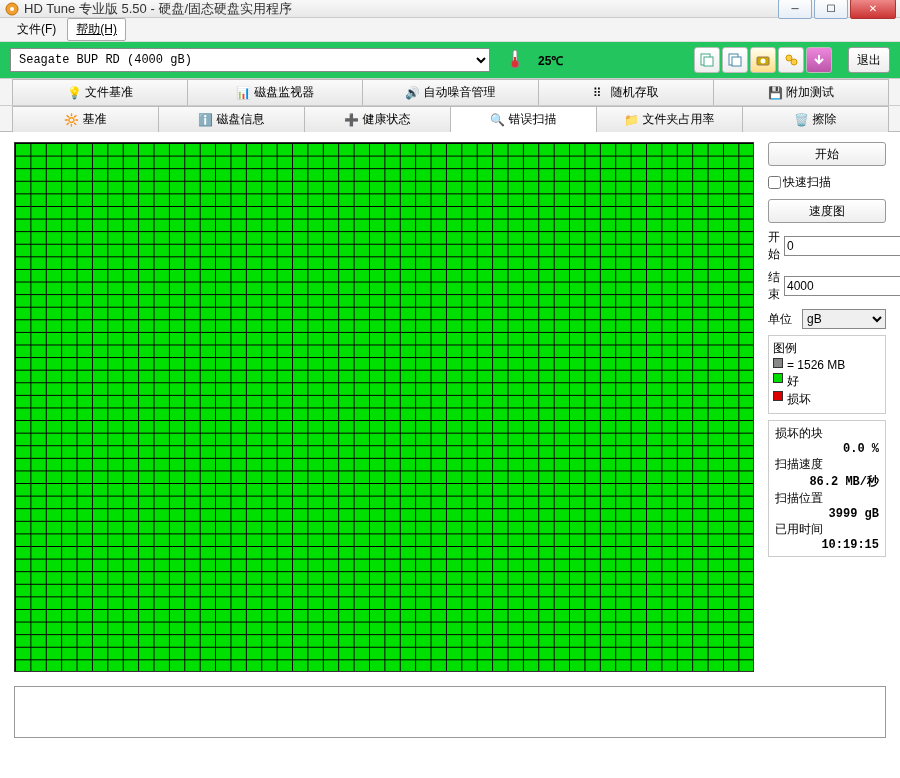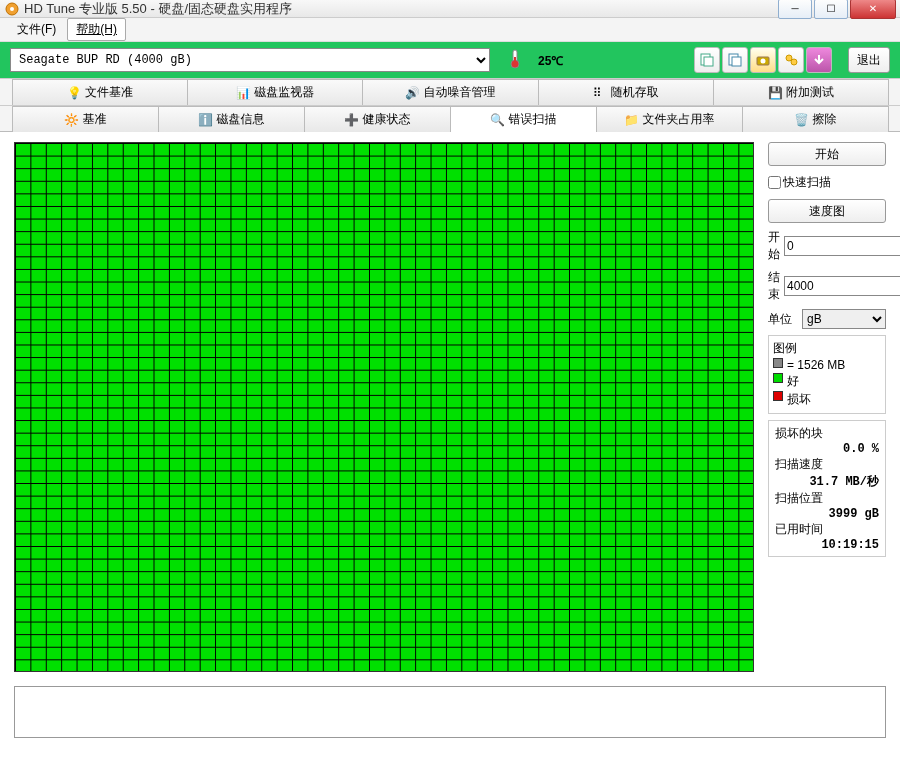--- a/index.html
+++ b/index.html
@@ -210,21 +210,21 @@
       <div class="legend-row">
           <span class="sq" style="background:#d00"></span>
           <span>损坏</span>
         </div>
     </div>
 
     <div class="stats-box">
       <div>损坏的块</div>
       <div class="val">0.0 %</div>
       <div>扫描速度</div>
-      <div class="val">31.7 MB/秒</div>
+      <div class="val">86.2 MB/秒</div>
       <div>扫描位置</div>
       <div class="val">3999 gB</div>
       <div>已用时间</div>
       <div class="val">10:19:15</div>
     </div>
   </div>
 </div>
 
 <div class="log-area"></div>
 

